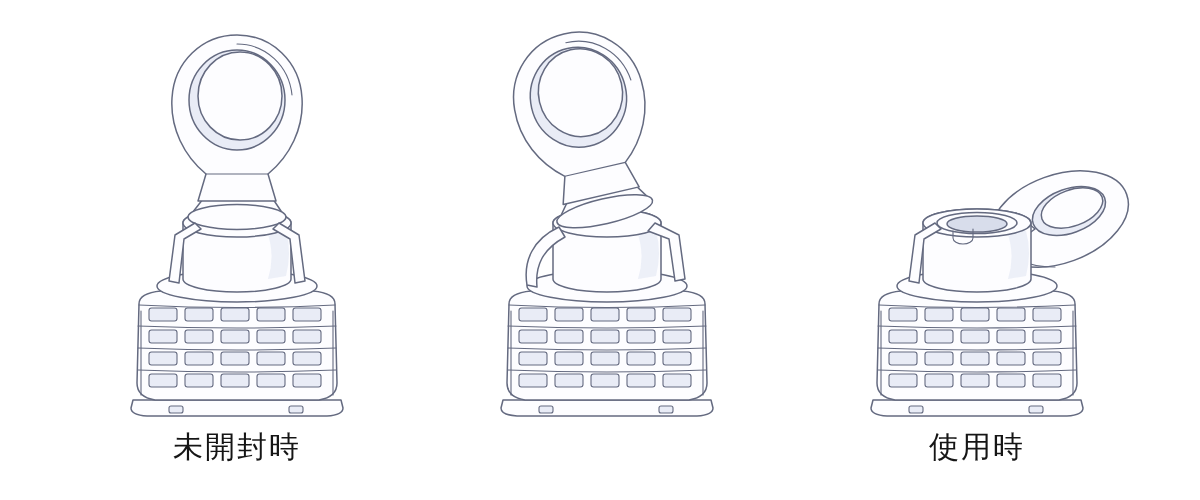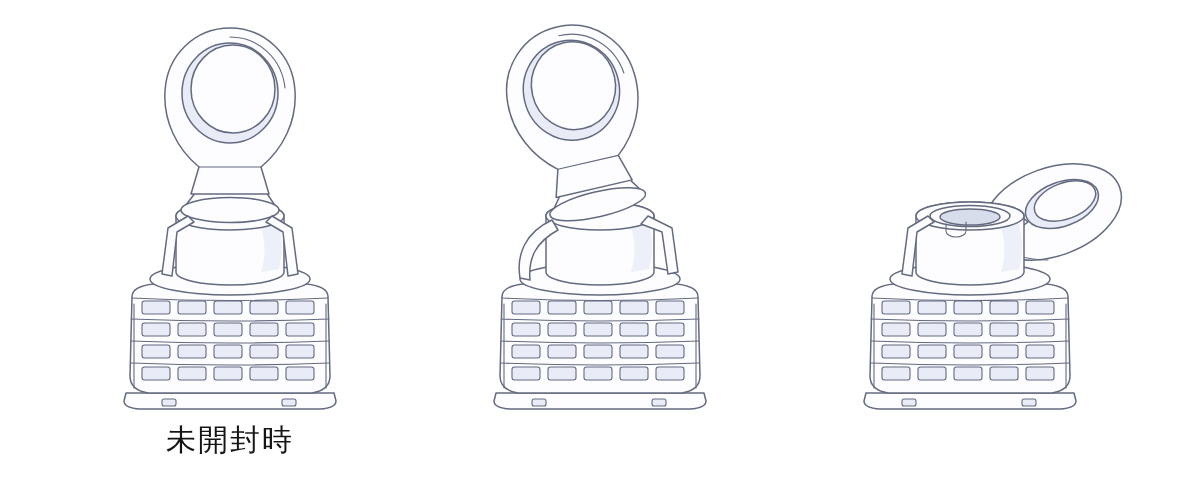--- a/index.html
+++ b/index.html
@@ -11,21 +11,21 @@
     --background:#ffffff;
   }
   *{box-sizing:border-box}
   html,body{margin:0;padding:0}
   body{
     width:1200px;height:500px;position:relative;overflow:hidden;
     background:var(--background);
     font-family:"Liberation Sans", sans-serif;
   }
   .figure{
-    position:absolute;top:16px;width:340px;margin:0;
+    position:absolute;top:16px;width:340px;margin:7px;
     display:flex;flex-direction:column;align-items:center;
   }
   #fig-unopened{left:60px}
   #fig-opened{left:430px}
   #fig-in-use{left:800px}
   .figure svg{width:320px;height:400px;display:block}
   figcaption{
     margin-top:4px;font-size:30px;font-weight:500;letter-spacing:2px;
     color:var(--caption-text);text-align:center;
   }
@@ -134,13 +134,14 @@
       <path class="face" d="M182,212 L204,194 L218,206 L196,222 Z"></path>
     </g>
     <use href="#spout-assembly"></use>
     <g>
       <ellipse class="face" cx="160" cy="200" rx="40" ry="10.5"></ellipse>
       <ellipse class="hole2" cx="160" cy="201" rx="30" ry="8"></ellipse>
       <path class="ln" d="M136,208 l0,7 a10,6 0 0 0 20,0 l0,-9"></path>
     </g>
     <use href="#strap-left"></use>
   </svg>
+  <figcaption>使用時</figcaption>
 </figure>
 
 </body></html>

